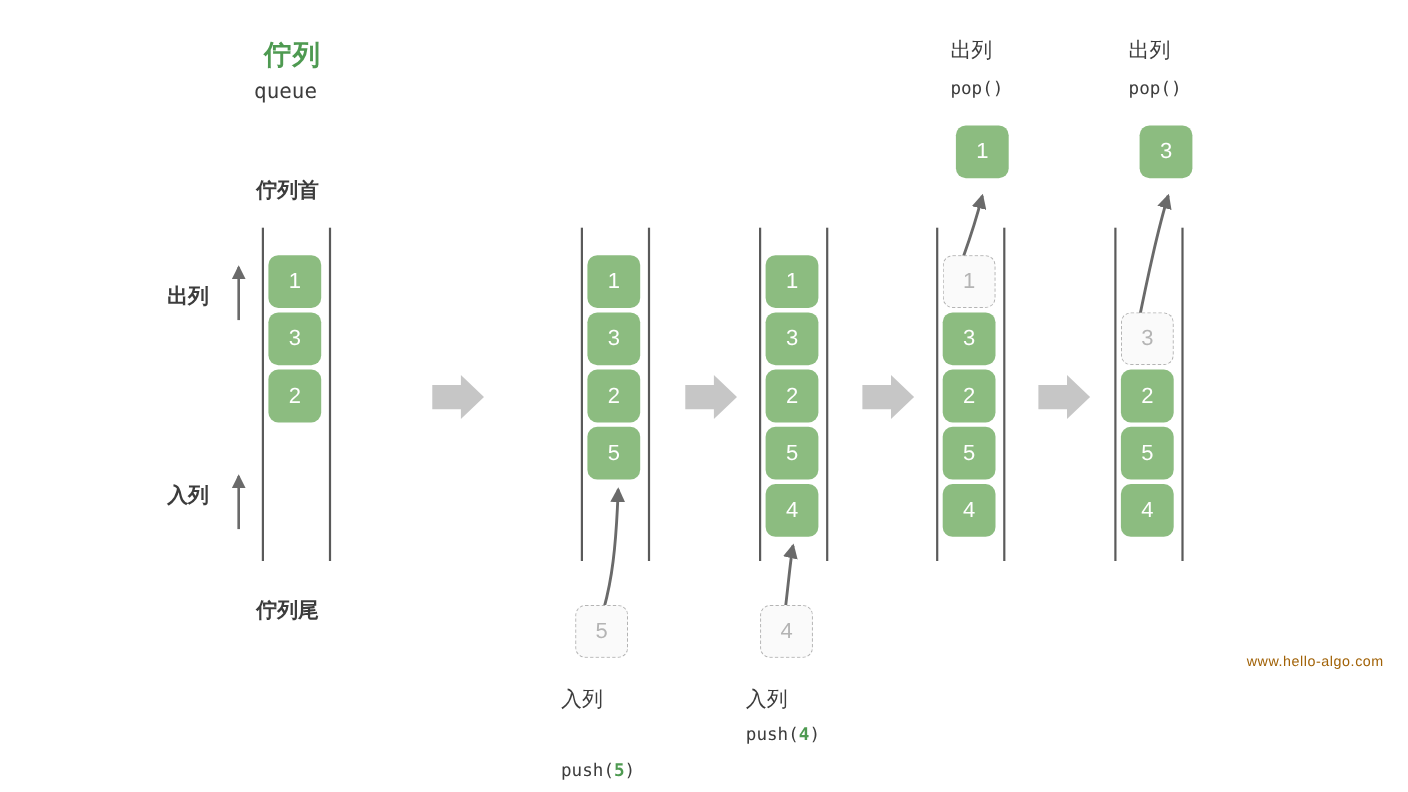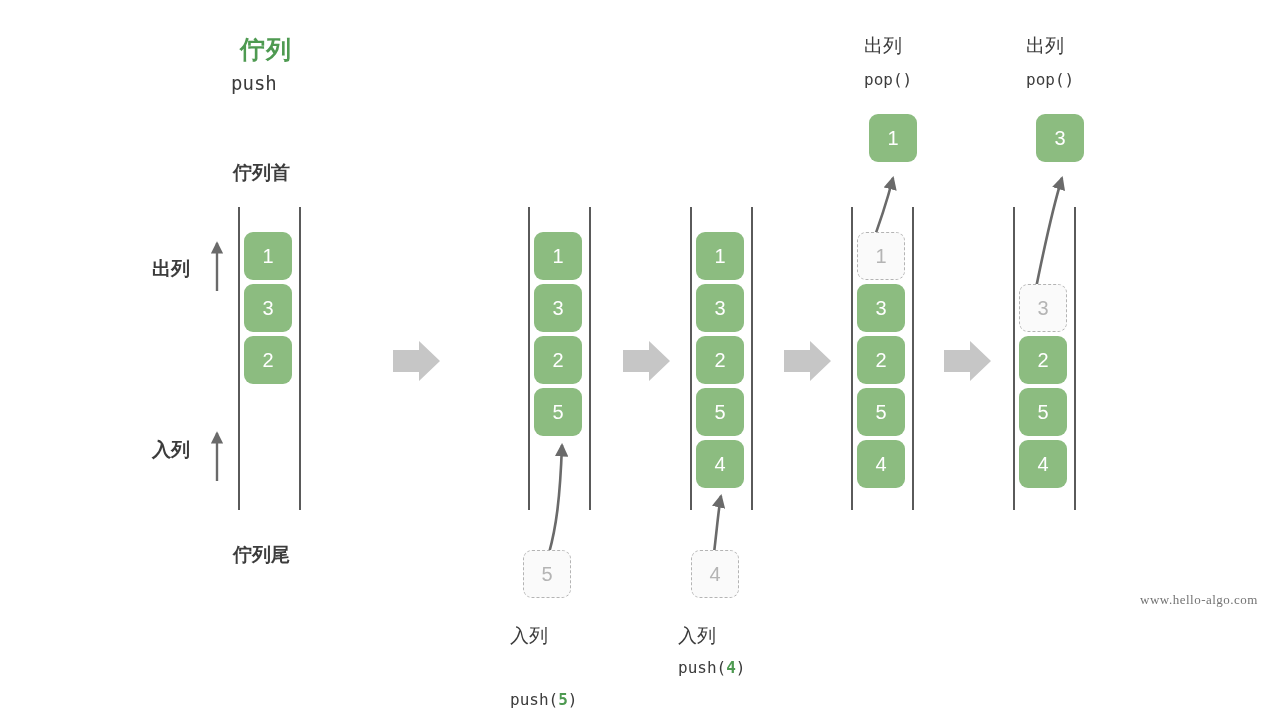--- a/index.html
+++ b/index.html
@@ -84,23 +84,23 @@
     background: #fafafa;
     border: 1.6px dashed #b4b4b4;
     color: #b4b4b4;
   }
 
   
   .watermark {
     position: absolute;
     right: 22px;
     bottom: 12px;
-    font-family: Liberation Serif, serif;
+    font-family: Liberation Sans, sans-serif;
     font-size: 13px;
-    color: #737373;
+    color: #a16207;
     letter-spacing: 0.5px;
     white-space: nowrap;
     margin-top: 40px;
   }
 
   svg.overlay {
     position: absolute;
     left: 0; top: 0;
     width: 1280px;
     height: 720px;
@@ -148,21 +148,21 @@
     </g>
     <g>
       <path d="M 784 350 L 810 350 L 810 341 L 831 361 L 810 381 L 810 372 L 784 372 Z" fill="#c6c6c6"></path>
     </g>
     <g>
       <path d="M 944 350 L 970 350 L 970 341 L 991 361 L 970 381 L 970 372 L 944 372 Z" fill="#c6c6c6"></path>
     </g>
   </svg>
 
   <div class="abs title-cn" style="left:240px; top:33px;">佇列</div>
-  <div class="abs title-en" style="left:231px; top:72px;">push</div>
+  <div class="abs title-en" style="left:231px; top:72px;">queue</div>
 
   <div class="abs label-bold" style="left:233px; top:160px;">佇列首</div>
   <div class="abs label-bold" style="left:233px; top:542px;">佇列尾</div>
 
   <div class="abs label-bold" style="left:152px; top:256px;">出列</div>
   <div class="abs label-bold" style="left:152px; top:437px;">入列</div>
 
   <div class="abs" style="left:0; top:0; width:1280px; height:720px;">
     <div class="rail" style="left:238px; top:207px; height:303px;"></div>
     <div class="rail" style="left:299px; top:207px; height:303px;"></div>

